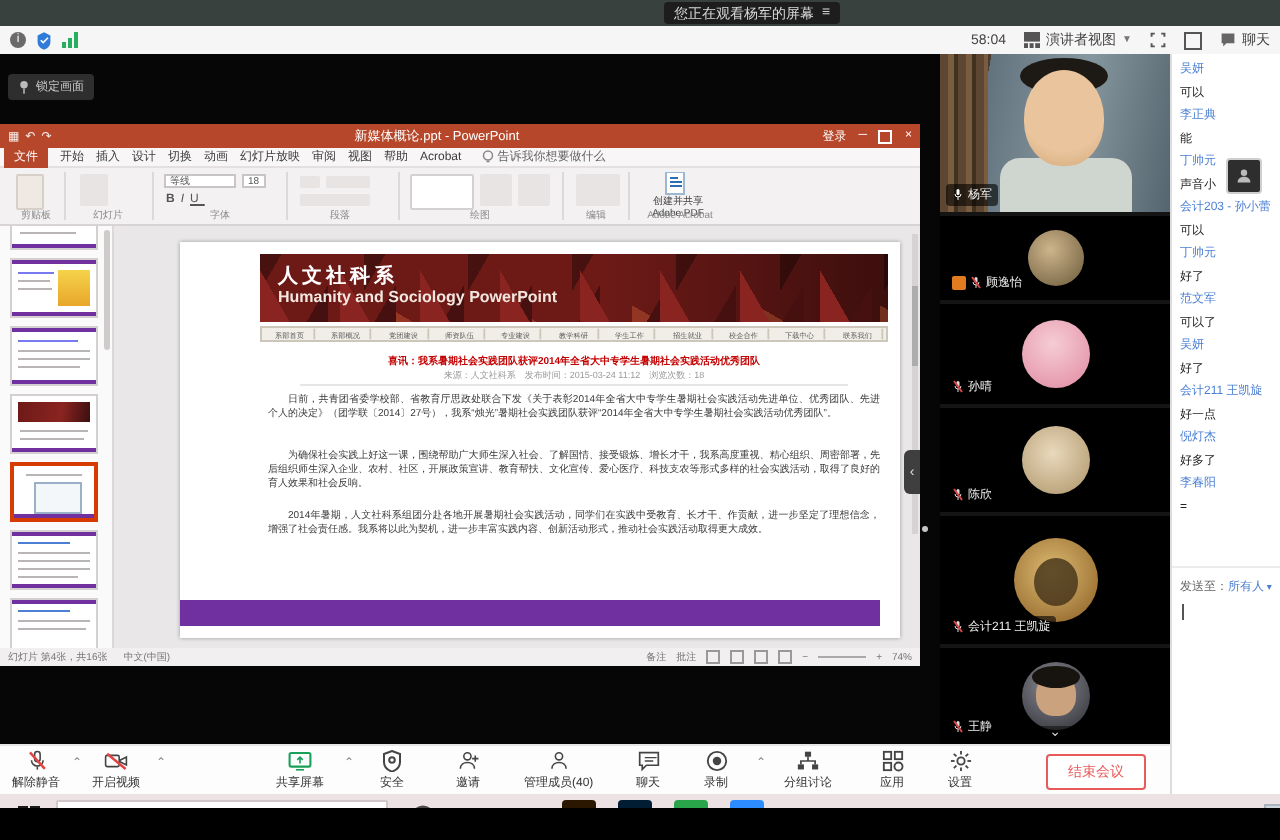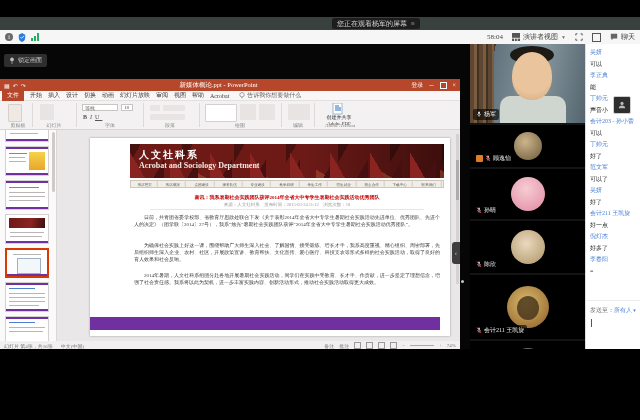--- a/index.html
+++ b/index.html
@@ -1,18 +1,18 @@
 <!DOCTYPE html>
 <html><head>
 <meta charset="utf-8">
 <style>
   html,body{margin:0;padding:0;background:#000;}
-  #root{position:relative;width:640px;height:332px;overflow:hidden;
-        font-family:Liberation Serif, serif;
-        -webkit-font-smoothing:antialiased;cursor:default;margin-top:17px;}
+  #root{position:relative;width:640px;height:404px;overflow:hidden;
+        font-family:Liberation Sans, sans-serif;
+        -webkit-font-smoothing:antialiased;cursor:default;}
   .abs{position:absolute;}
   
   .topstrip{left:0;top:0;width:640px;height:13px;background:#39413e;}
   .viewer-tip{left:332px;top:1px;height:11px;background:#1d1d1d;border-radius:2px;
               display:flex;align-items:center;gap:4px;padding:0 5px;color:#d8d8d8;font-size:7px;}
   
   .meetingbar{left:0;top:13px;width:640px;height:14px;background:#f6f6f6;border-bottom:1px solid #e2e2e2;
               display:flex;align-items:center;font-size:7px;color:#444;}
   .mb-left{display:flex;align-items:center;gap:5px;margin-left:5px;}
   .mb-right{margin-left:auto;display:flex;align-items:center;gap:9px;margin-right:5px;}
@@ -309,21 +309,21 @@
           <div class="tline" style="left:3px;right:3px;top:10px;"></div>
             <div class="tline" style="left:3px;right:5px;top:14px;"></div>
         </div>
         <div class="thumbscroll"></div>
       </div>
 
       <div class="abs canvas">
         <div class="abs slide">
           <div class="banner">
             <span class="banner-cn">人文社科系</span>
-            <span class="banner-en">Acrobat and Sociology Department</span>
+            <span class="banner-en">Humanity and Sociology PowerPoint</span>
           </div>
           <div class="sitenav">
             <span>系部首页</span>
             <span>系部概况</span>
             <span>党团建设</span>
             <span>师资队伍</span>
             <span>专业建设</span>
             <span>教学科研</span>
             <span>学生工作</span>
             <span>招生就业</span>

